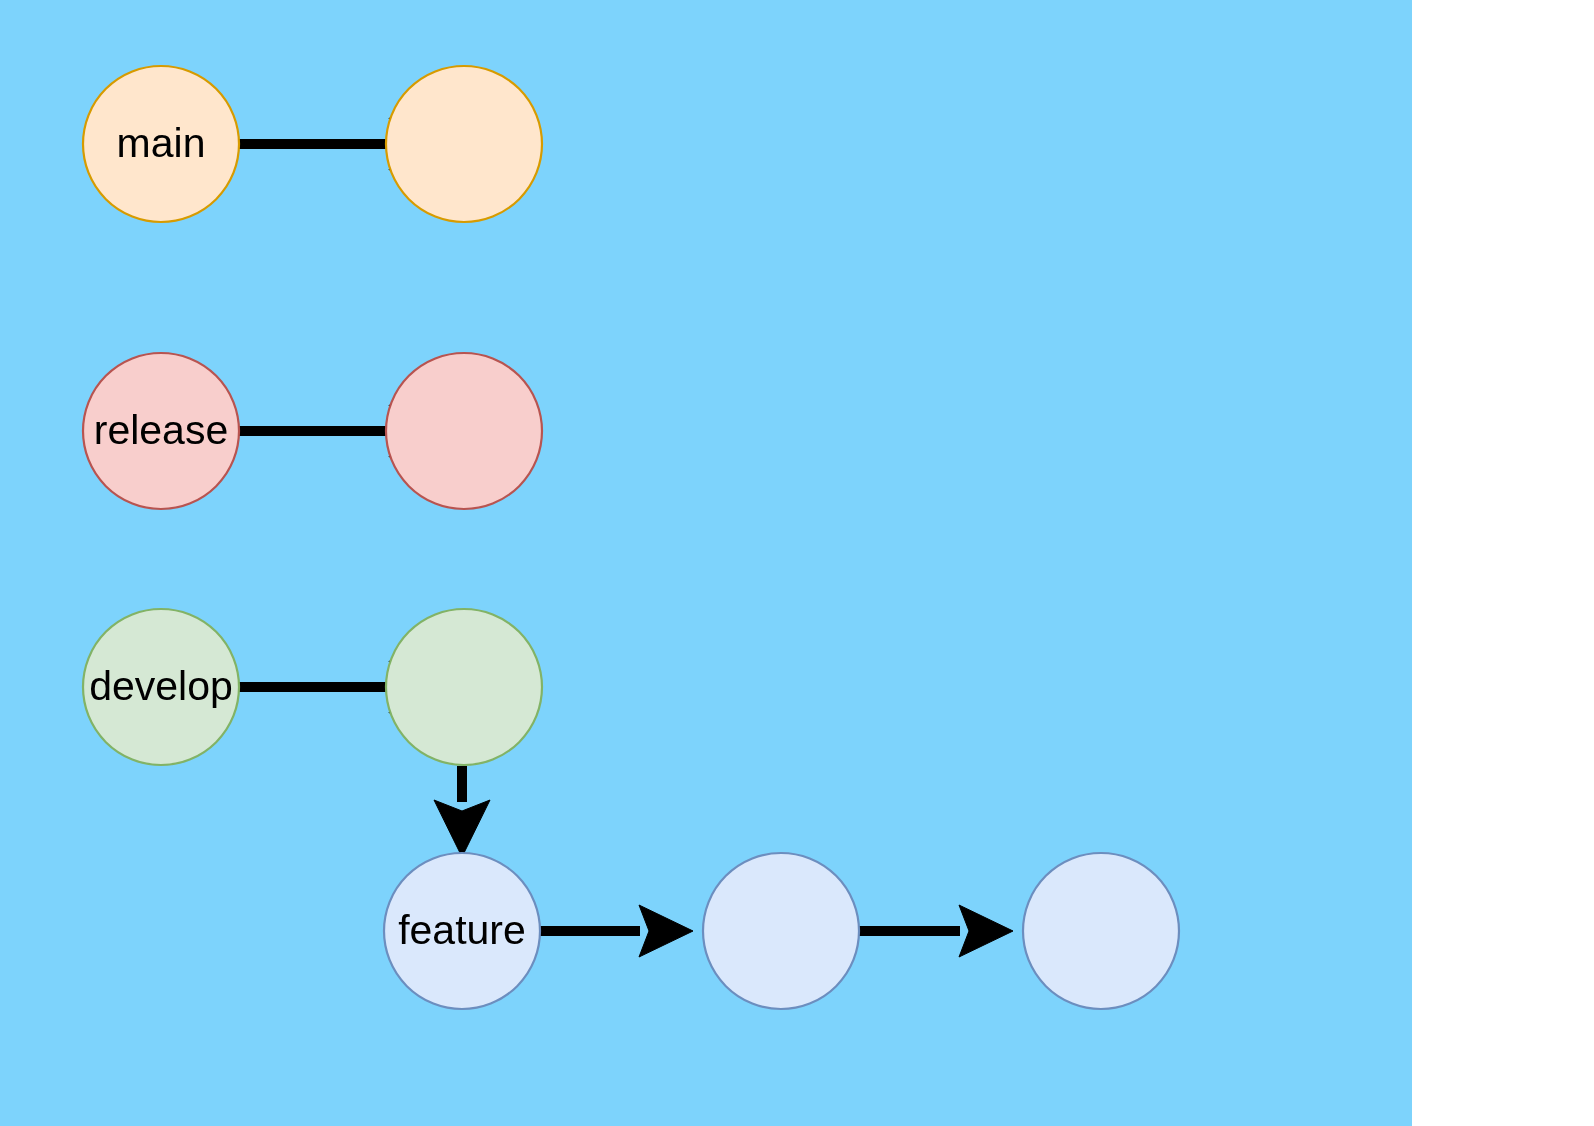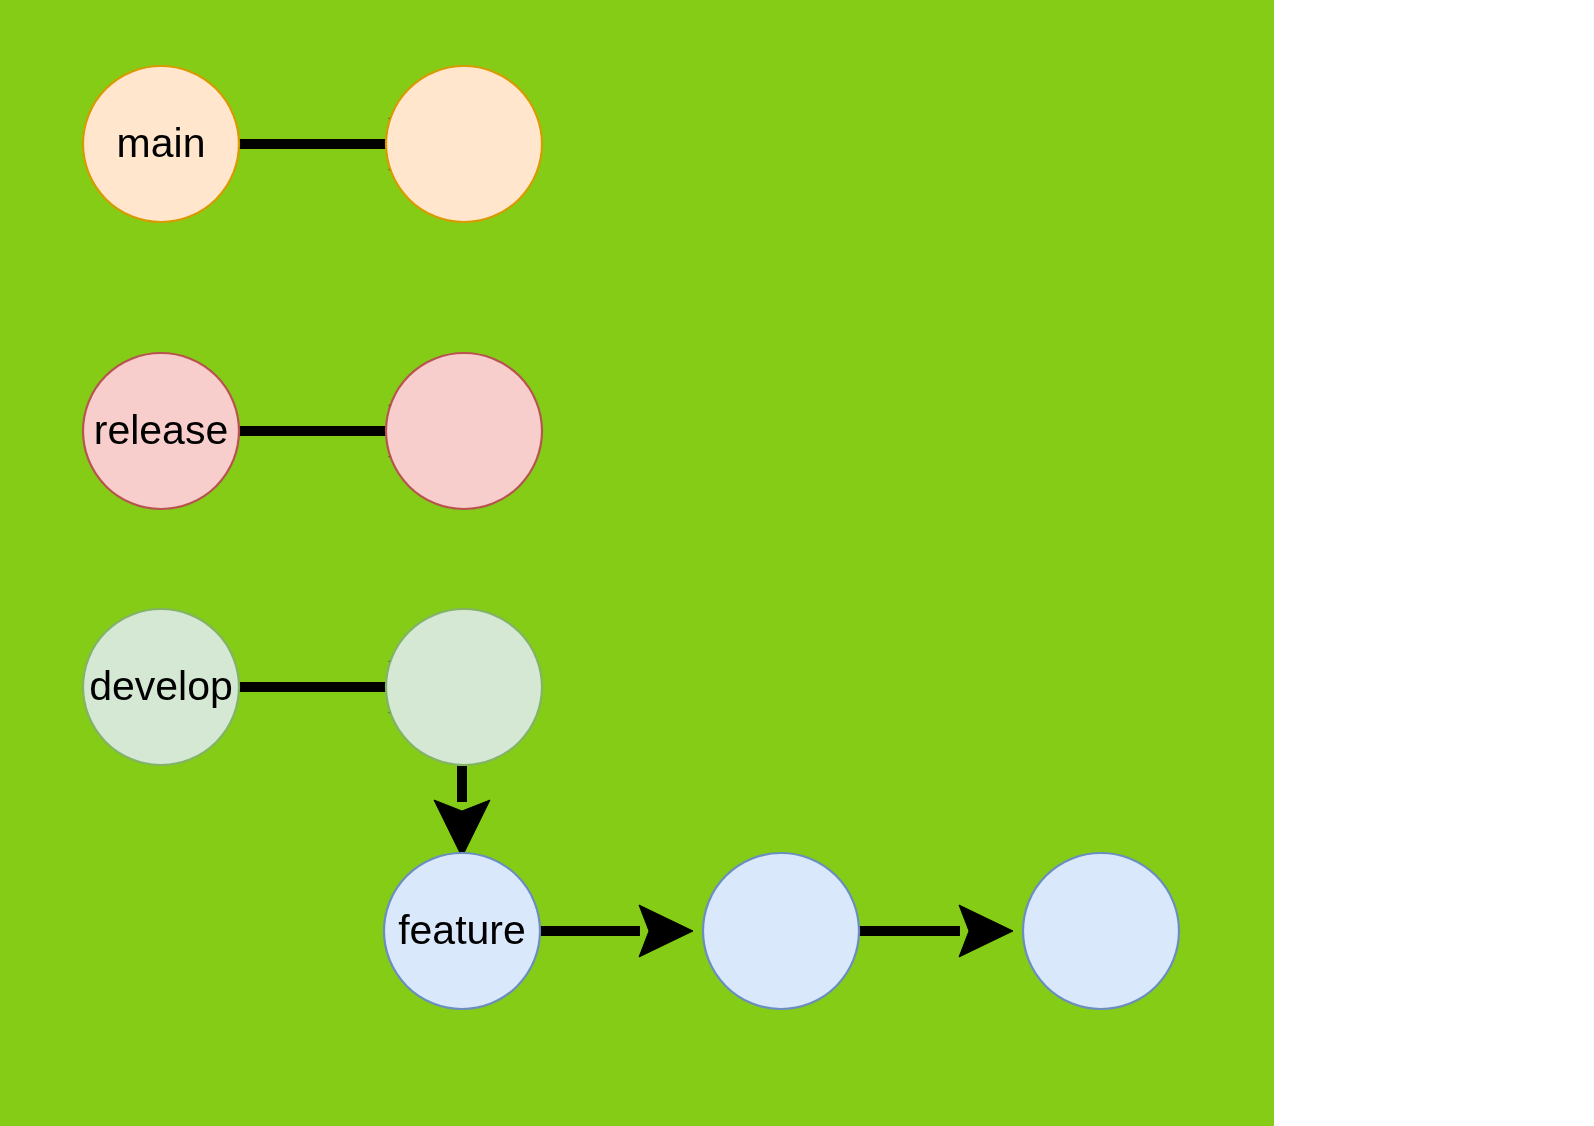--- a/index.html
+++ b/index.html
@@ -6,23 +6,23 @@
   html, body {
     margin: 0;
     padding: 0;
     background: #ffffff;
   }
   body {
     font-family: "Liberation Sans", sans-serif;
   }
   #canvas {
     position: relative;
-    width: 1274px;
+    width: 1412px;
     height: 1126px;
-    background: #84cc16;
+    background: #7dd3fc;
     overflow: hidden;
   }
   #diagram-svg {
     position: absolute;
     left: 0;
     top: 0;
     width: 1594px;
     height: 1126px;
   }
   .node-circle {

